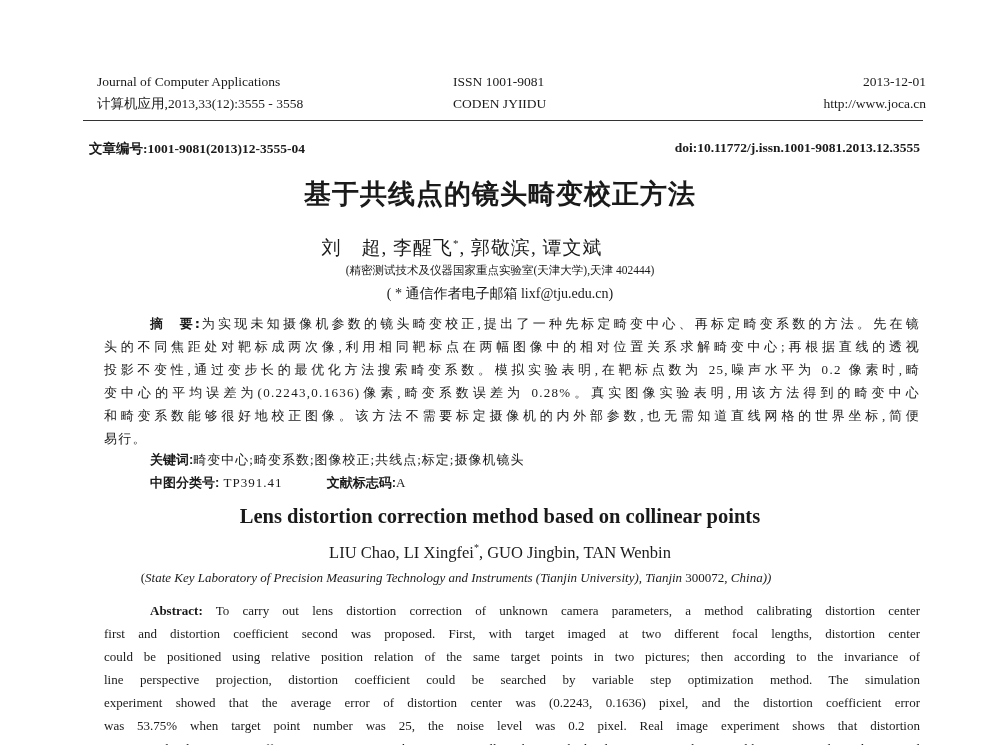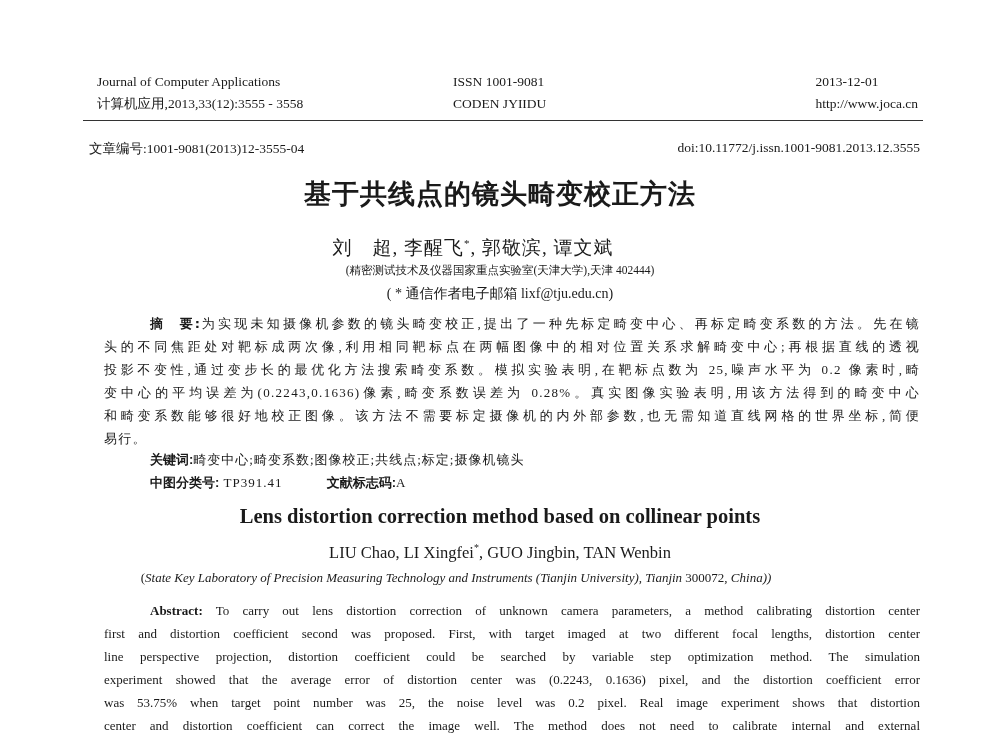--- a/index.html
+++ b/index.html
@@ -2,29 +2,29 @@
 <html><head>
 <meta charset="utf-8">
 <style>
   html, body { margin: 0; padding: 0; background: #ffffff; }
   body { width: 1000px; height: 745px; overflow: hidden; position: relative; color: #1a1a1a;
          font-family: "Liberation Serif", "DejaVu Serif", serif; }
   .abs { position: absolute; white-space: nowrap; }
   .hdr { font-size: 13.5px; line-height: 16px; }
   .hdr-left { left: 97px; top: 74px; }
   .hdr-mid { left: 453px; top: 74px; }
-  .hdr-right { right: 82px; top: 74px; }
+  .hdr-right { right: 74px; top: 74px; text-align: right; }
   .hdr div { height: 22px; }
   .rule { position: absolute; left: 83px; width: 840px; top: 120px; height: 0; border-top: 1.5px solid #333; }
-  .meta { top: 140px; font-size: 13.5px; }
+  .meta { top: 140px; font-size: 13.5px; font-weight: bold; }
   .meta-left { left: 89px; }
   .meta-right { right: 80px; }
   .title-cn { left: 0; width: 1000px; top: 176px; text-align: center; font-family: "DejaVu Sans", sans-serif;
               font-weight: bold; font-size: 27px; letter-spacing: 1px; }
-  .authors-cn { left: 11px; width: 924px; top: 235px; text-align: center; font-size: 19px; letter-spacing: 1px; }
+  .authors-cn { left: 0; width: 924px; top: 235px; text-align: center; font-size: 19px; letter-spacing: 1px; }
   .authors-cn sup { font-size: 11px; }
   .aff-cn { left: 0; width: 1000px; top: 263px; text-align: center; font-size: 11.5px; }
   .email-cn { left: 0; width: 1000px; top: 285px; text-align: center; font-size: 14px; }
   .abs-cn { left: 104px; width: 816px; top: 312px; font-size: 13px; line-height: 23px; white-space: normal;
             text-align: justify; letter-spacing: 1.3px; }
   .abs-cn .lbl { font-family: "DejaVu Sans", sans-serif; font-weight: bold; margin-left: 46px; letter-spacing: 0; }
   .kw { left: 150px; font-size: 13px; letter-spacing: 1px; }
   .kw .lbl { font-family: Liberation Sans, sans-serif; font-weight: bold; letter-spacing: 0; }
   .kw-1 { top: 451px; }
   .kw-2 { top: 474px; text-align: right; }
@@ -98,17 +98,18 @@
   <span>LIU Chao,  LI Xingfei</span><sup>*</sup><span>,  GUO Jingbin,  TAN Wenbin</span>
 </div>
 
 <div class="abs aff-en">
   <span class="up">(</span><span>State Key Laboratory of Precision Measuring Technology and Instruments</span><span> (Tianjin University),  Tianjin </span><span class="up">300072,</span><span>  China))</span>
 </div>
 
 <div class="abs abs-en">
   <span class="line" style="text-indent:0;"><span class="lbl">Abstract:</span> <span>To carry out lens distortion correction of unknown camera parameters,  a method calibrating distortion center</span></span>
   <span class="line">first and distortion coefficient second was proposed.  First,  with target imaged at two different focal lengths,  distortion center</span>
+  <span class="line">could be positioned using relative position relation of the same target points in two pictures;  then according to the invariance of</span>
   <span class="line">line perspective projection,  distortion coefficient could be searched by variable step optimization method.  The simulation</span>
   <span class="line">experiment showed that the average error of distortion center was (0.2243, 0.1636)  pixel,  and the distortion coefficient error</span>
   <span class="line">was 53.75%  when target point number was 25,  the noise level was 0.2 pixel.  Real image experiment shows that distortion</span>
   <span class="line">center and distortion coefficient can correct the image well.  The method does not need to calibrate internal and external</span>
 </div>
 
 </body></html>

